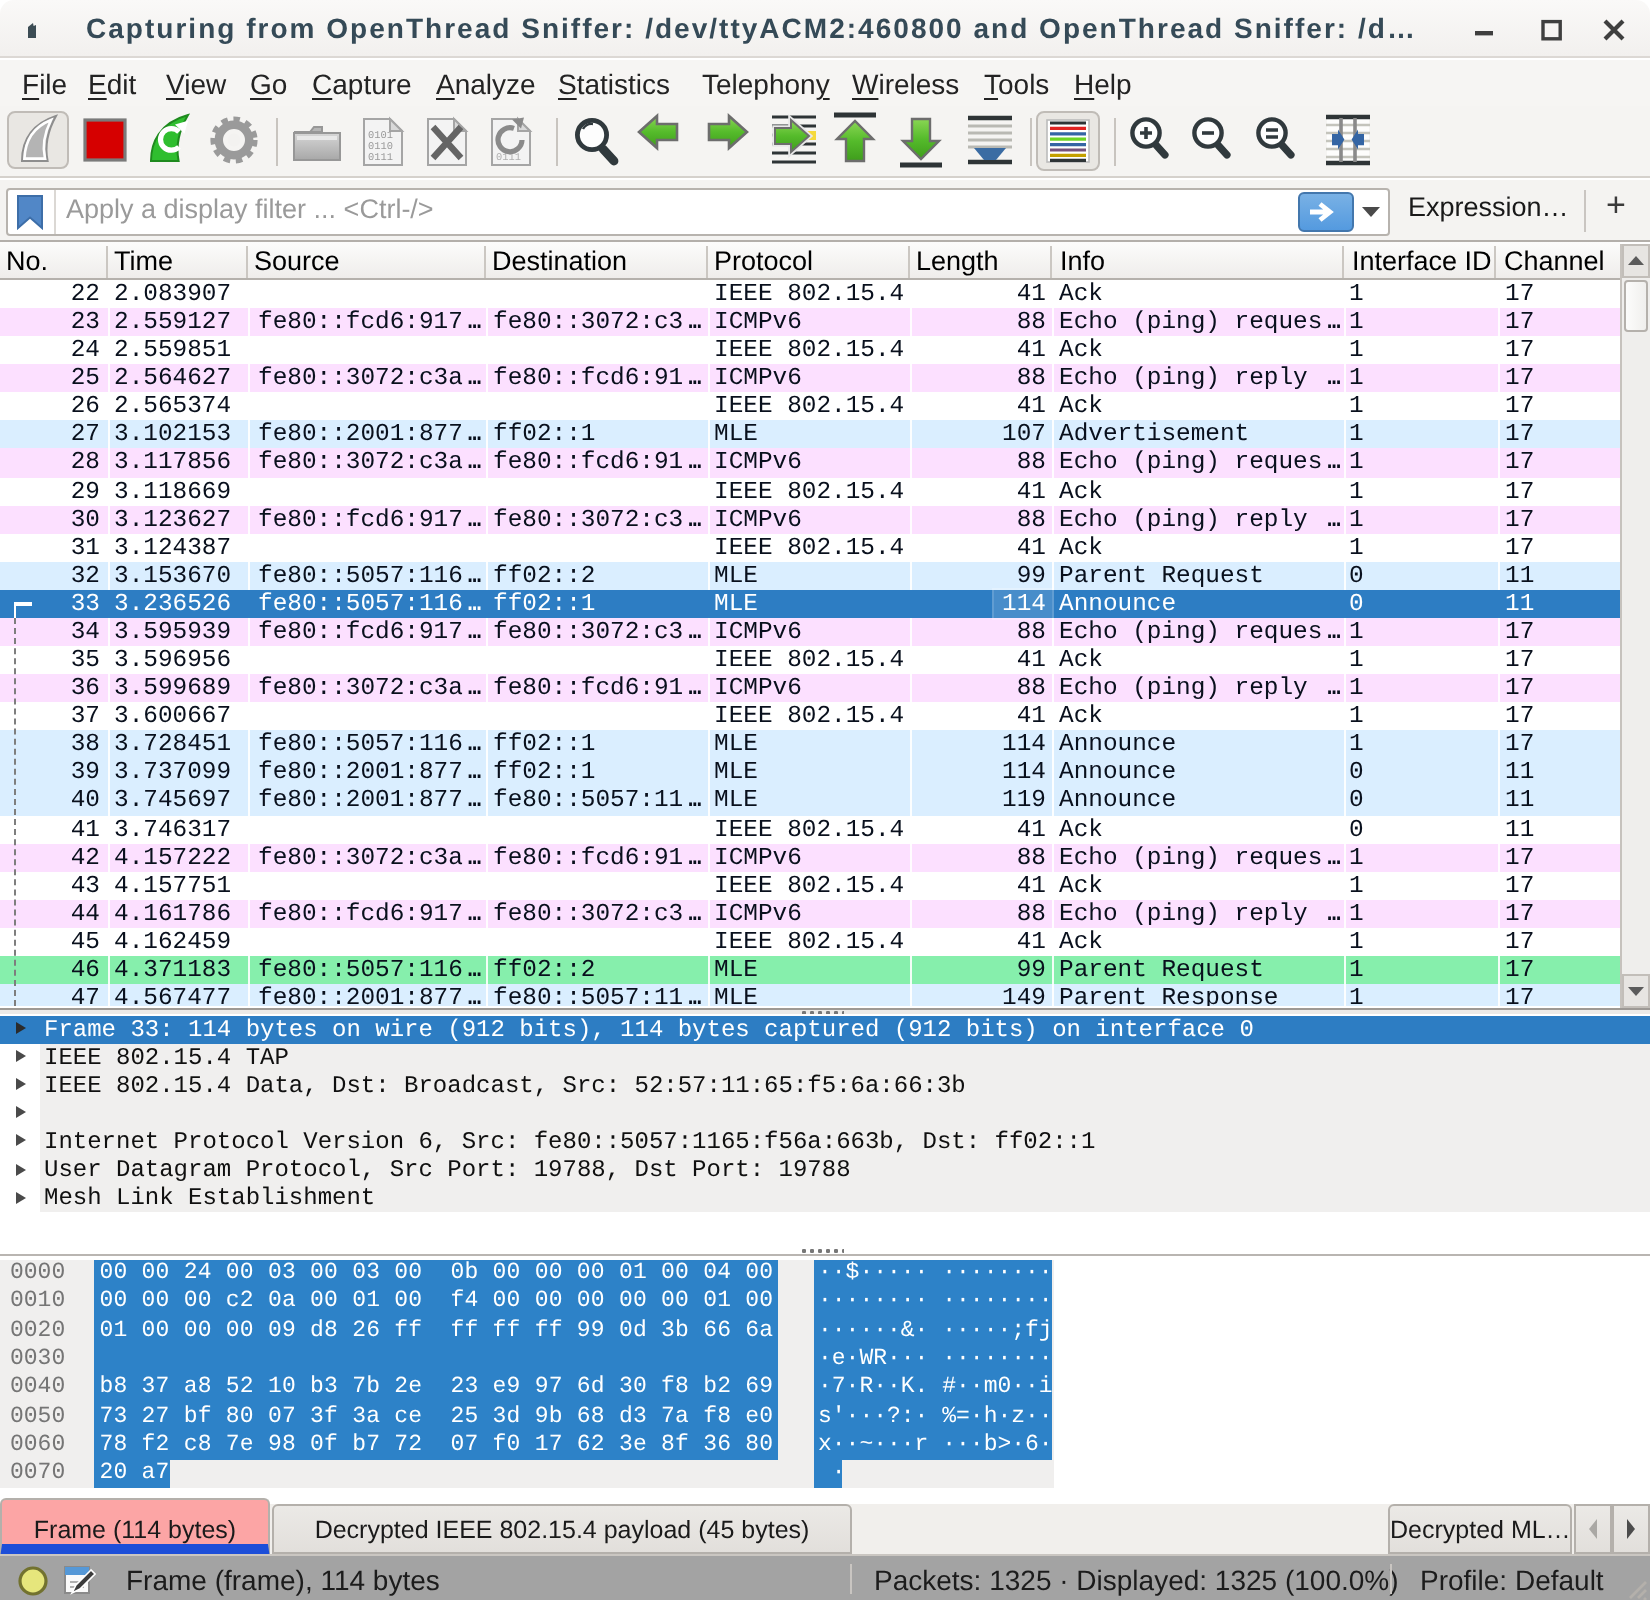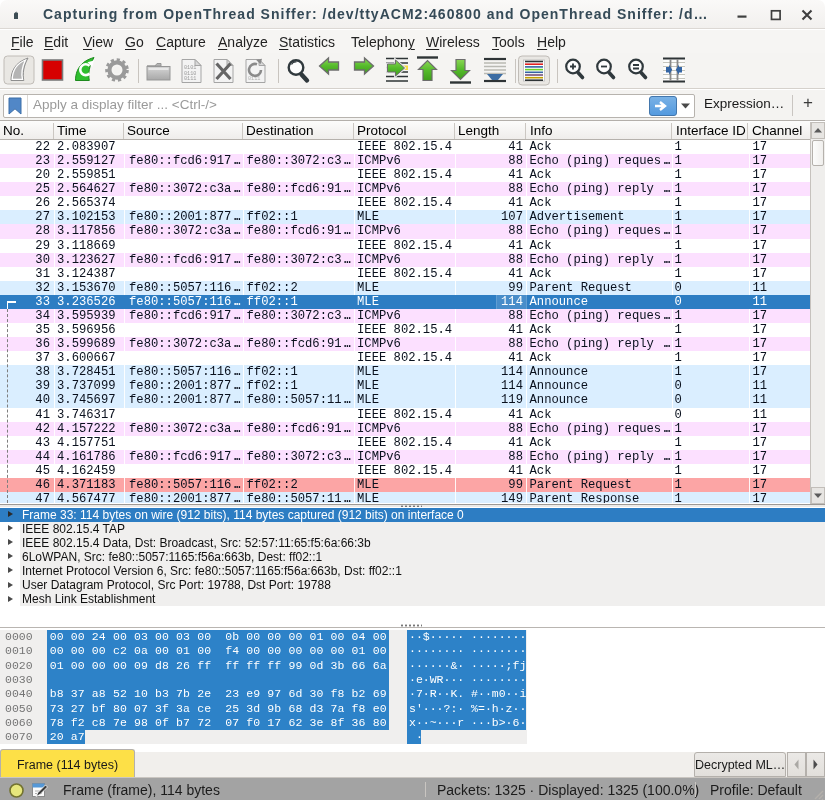--- a/index.html
+++ b/index.html
@@ -25,21 +25,21 @@
 .pr span{position:absolute;top:0}
 .no{left:0;width:50px;text-align:right}
 .ct{left:57px}.cs{left:129px}.cd{left:246.5px}.cp{left:357px}
 .cl{left:430px;width:93px;text-align:right}
 .ci{left:529.5px}.cf{left:674.5px}.cc{left:752.5px}
 .vln{position:absolute;top:0;width:1px;background:rgba(255,255,255,0.9);z-index:3}
 
 .split{background:#eceae7}
 
 #dpane{left:0;top:507px;width:825px;height:114px;background:#fff}
-.dr{position:absolute;left:0;width:825px;height:14.1px;font-size:12px;line-height:14.3px;font-family:Liberation Sans, sans-serif;color:#101010;white-space:pre}
+.dr{position:absolute;left:0;width:825px;height:14.1px;font-size:12px;line-height:14.3px;font-family:Liberation Mono, monospace;color:#101010;white-space:pre}
 .drbg{position:absolute;left:20px;width:805px;height:14.1px;background:#f0efee}
 .tri{position:absolute;left:8px;top:3.5px;width:0;height:0;border-left:5px solid #4a4a4a;border-top:3.8px solid transparent;border-bottom:3.8px solid transparent}
 .dtx{position:absolute;left:22px;top:0}
 
 #hpane{left:0;top:627px;width:825px;height:125px;background:#fff;border-top:1px solid #b9b5b1}
 .hr14{position:absolute;font-size:11.5px;line-height:14.3px;font-family:"Liberation Mono",monospace;white-space:pre}
 
 #tabbar{left:0;top:752px;width:825px;height:25px;background:#f1efec}
 .tab{position:absolute;top:0;height:25px;background:linear-gradient(#ebe9e6,#e2dfdb);border:1px solid #b4b0ab;border-radius:3px 3px 0 0;font-size:12.5px;color:#1a1a1a;text-align:center;line-height:24px;white-space:nowrap;overflow:hidden}
 
@@ -226,21 +226,21 @@
     <i style="left:242px"></i>
     <i style="left:353px"></i>
     <i style="left:454px"></i>
     <i style="left:525px"></i>
     <i style="left:671px"></i>
     <i style="left:747px"></i>
 </div>
 <div id="plist" class="abs">
 <div class="pr" style="top:0.00px;background:#ffffff"><span class="no">22</span><span class="ct">2.083907</span><span class="cp">IEEE 802.15.4</span><span class="cl">41</span><span class="ci">Ack</span><span class="cf">1</span><span class="cc">17</span></div>
 <div class="pr" style="top:14.08px;background:#fce0ff"><span class="no">23</span><span class="ct">2.559127</span><span class="cs">fe80::fcd6:917<i class="el">...</i></span><span class="cd">fe80::3072:c3<i class="el">...</i></span><span class="cp">ICMPv6</span><span class="cl">88</span><span class="ci">Echo (ping) reques<i class="el">...</i></span><span class="cf">1</span><span class="cc">17</span></div>
-<div class="pr" style="top:28.16px;background:#ffffff"><span class="no">20</span><span class="ct">2.559851</span><span class="cp">IEEE 802.15.4</span><span class="cl">41</span><span class="ci">Ack</span><span class="cf">1</span><span class="cc">17</span></div>
+<div class="pr" style="top:28.16px;background:#ffffff"><span class="no">24</span><span class="ct">2.559851</span><span class="cp">IEEE 802.15.4</span><span class="cl">41</span><span class="ci">Ack</span><span class="cf">1</span><span class="cc">17</span></div>
 <div class="pr" style="top:42.24px;background:#fce0ff"><span class="no">25</span><span class="ct">2.564627</span><span class="cs">fe80::3072:c3a<i class="el">...</i></span><span class="cd">fe80::fcd6:91<i class="el">...</i></span><span class="cp">ICMPv6</span><span class="cl">88</span><span class="ci">Echo (ping) reply <i class="el">...</i></span><span class="cf">1</span><span class="cc">17</span></div>
 <div class="pr" style="top:56.32px;background:#ffffff"><span class="no">26</span><span class="ct">2.565374</span><span class="cp">IEEE 802.15.4</span><span class="cl">41</span><span class="ci">Ack</span><span class="cf">1</span><span class="cc">17</span></div>
 <div class="pr" style="top:70.40px;background:#daeeff"><span class="no">27</span><span class="ct">3.102153</span><span class="cs">fe80::2001:877<i class="el">...</i></span><span class="cd">ff02::1</span><span class="cp">MLE</span><span class="cl">107</span><span class="ci">Advertisement</span><span class="cf">1</span><span class="cc">17</span></div>
 <div class="pr" style="top:84.48px;background:#fce0ff"><span class="no">28</span><span class="ct">3.117856</span><span class="cs">fe80::3072:c3a<i class="el">...</i></span><span class="cd">fe80::fcd6:91<i class="el">...</i></span><span class="cp">ICMPv6</span><span class="cl">88</span><span class="ci">Echo (ping) reques<i class="el">...</i></span><span class="cf">1</span><span class="cc">17</span></div>
 <div class="pr" style="top:98.56px;background:#ffffff"><span class="no">29</span><span class="ct">3.118669</span><span class="cp">IEEE 802.15.4</span><span class="cl">41</span><span class="ci">Ack</span><span class="cf">1</span><span class="cc">17</span></div>
 <div class="pr" style="top:112.64px;background:#fce0ff"><span class="no">30</span><span class="ct">3.123627</span><span class="cs">fe80::fcd6:917<i class="el">...</i></span><span class="cd">fe80::3072:c3<i class="el">...</i></span><span class="cp">ICMPv6</span><span class="cl">88</span><span class="ci">Echo (ping) reply <i class="el">...</i></span><span class="cf">1</span><span class="cc">17</span></div>
 <div class="pr" style="top:126.72px;background:#ffffff"><span class="no">31</span><span class="ct">3.124387</span><span class="cp">IEEE 802.15.4</span><span class="cl">41</span><span class="ci">Ack</span><span class="cf">1</span><span class="cc">17</span></div>
 <div class="pr" style="top:140.80px;background:#daeeff"><span class="no">32</span><span class="ct">3.153670</span><span class="cs">fe80::5057:116<i class="el">...</i></span><span class="cd">ff02::2</span><span class="cp">MLE</span><span class="cl">99</span><span class="ci">Parent Request</span><span class="cf">0</span><span class="cc">11</span></div>
 <div class="pr" style="top:154.88px;background:#2d7dc3;color:#ffffff;z-index:4"><span class="no">33</span><span class="ct">3.236526</span><span class="cs">fe80::5057:116<i class="el">...</i></span><span class="cd">ff02::1</span><span class="cp">MLE</span><span class="cl">114</span><span class="ci">Announce</span><span class="cf">0</span><span class="cc">11</span></div>
 <div class="pr" style="top:168.96px;background:#fce0ff"><span class="no">34</span><span class="ct">3.595939</span><span class="cs">fe80::fcd6:917<i class="el">...</i></span><span class="cd">fe80::3072:c3<i class="el">...</i></span><span class="cp">ICMPv6</span><span class="cl">88</span><span class="ci">Echo (ping) reques<i class="el">...</i></span><span class="cf">1</span><span class="cc">17</span></div>
@@ -248,21 +248,21 @@
 <div class="pr" style="top:197.12px;background:#fce0ff"><span class="no">36</span><span class="ct">3.599689</span><span class="cs">fe80::3072:c3a<i class="el">...</i></span><span class="cd">fe80::fcd6:91<i class="el">...</i></span><span class="cp">ICMPv6</span><span class="cl">88</span><span class="ci">Echo (ping) reply <i class="el">...</i></span><span class="cf">1</span><span class="cc">17</span></div>
 <div class="pr" style="top:211.20px;background:#ffffff"><span class="no">37</span><span class="ct">3.600667</span><span class="cp">IEEE 802.15.4</span><span class="cl">41</span><span class="ci">Ack</span><span class="cf">1</span><span class="cc">17</span></div>
 <div class="pr" style="top:225.28px;background:#daeeff"><span class="no">38</span><span class="ct">3.728451</span><span class="cs">fe80::5057:116<i class="el">...</i></span><span class="cd">ff02::1</span><span class="cp">MLE</span><span class="cl">114</span><span class="ci">Announce</span><span class="cf">1</span><span class="cc">17</span></div>
 <div class="pr" style="top:239.36px;background:#daeeff"><span class="no">39</span><span class="ct">3.737099</span><span class="cs">fe80::2001:877<i class="el">...</i></span><span class="cd">ff02::1</span><span class="cp">MLE</span><span class="cl">114</span><span class="ci">Announce</span><span class="cf">0</span><span class="cc">11</span></div>
 <div class="pr" style="top:253.44px;background:#daeeff"><span class="no">40</span><span class="ct">3.745697</span><span class="cs">fe80::2001:877<i class="el">...</i></span><span class="cd">fe80::5057:11<i class="el">...</i></span><span class="cp">MLE</span><span class="cl">119</span><span class="ci">Announce</span><span class="cf">0</span><span class="cc">11</span></div>
 <div class="pr" style="top:267.52px;background:#ffffff"><span class="no">41</span><span class="ct">3.746317</span><span class="cp">IEEE 802.15.4</span><span class="cl">41</span><span class="ci">Ack</span><span class="cf">0</span><span class="cc">11</span></div>
 <div class="pr" style="top:281.60px;background:#fce0ff"><span class="no">42</span><span class="ct">4.157222</span><span class="cs">fe80::3072:c3a<i class="el">...</i></span><span class="cd">fe80::fcd6:91<i class="el">...</i></span><span class="cp">ICMPv6</span><span class="cl">88</span><span class="ci">Echo (ping) reques<i class="el">...</i></span><span class="cf">1</span><span class="cc">17</span></div>
 <div class="pr" style="top:295.68px;background:#ffffff"><span class="no">43</span><span class="ct">4.157751</span><span class="cp">IEEE 802.15.4</span><span class="cl">41</span><span class="ci">Ack</span><span class="cf">1</span><span class="cc">17</span></div>
 <div class="pr" style="top:309.76px;background:#fce0ff"><span class="no">44</span><span class="ct">4.161786</span><span class="cs">fe80::fcd6:917<i class="el">...</i></span><span class="cd">fe80::3072:c3<i class="el">...</i></span><span class="cp">ICMPv6</span><span class="cl">88</span><span class="ci">Echo (ping) reply <i class="el">...</i></span><span class="cf">1</span><span class="cc">17</span></div>
 <div class="pr" style="top:323.84px;background:#ffffff"><span class="no">45</span><span class="ct">4.162459</span><span class="cp">IEEE 802.15.4</span><span class="cl">41</span><span class="ci">Ack</span><span class="cf">1</span><span class="cc">17</span></div>
-<div class="pr" style="top:337.92px;background:#fca5a5"><span class="no">46</span><span class="ct">4.371183</span><span class="cs">fe80::5057:116<i class="el">...</i></span><span class="cd">ff02::2</span><span class="cp">MLE</span><span class="cl">99</span><span class="ci">Parent Request</span><span class="cf">1</span><span class="cc">17</span></div>
+<div class="pr" style="top:337.92px;background:#86efac"><span class="no">46</span><span class="ct">4.371183</span><span class="cs">fe80::5057:116<i class="el">...</i></span><span class="cd">ff02::2</span><span class="cp">MLE</span><span class="cl">99</span><span class="ci">Parent Request</span><span class="cf">1</span><span class="cc">17</span></div>
 <div class="pr" style="top:352.00px;background:#daeeff"><span class="no">47</span><span class="ct">4.567477</span><span class="cs">fe80::2001:877<i class="el">...</i></span><span class="cd">fe80::5057:11<i class="el">...</i></span><span class="cp">MLE</span><span class="cl">149</span><span class="ci">Parent Response</span><span class="cf">1</span><span class="cc">17</span></div>
 <div class="vln" style="left:53.5px;top:0;height:363px"></div>
 <div class="vln" style="left:124px;top:0;height:363px"></div>
 <div class="vln" style="left:243px;top:0;height:363px"></div>
 <div class="vln" style="left:354px;top:0;height:363px"></div>
 <div class="vln" style="left:455px;top:0;height:363px"></div>
 <div class="vln" style="left:526px;top:0;height:363px"></div>
 <div class="vln" style="left:672px;top:0;height:363px"></div>
 <div class="vln" style="left:748.5px;top:0;height:363px"></div>
 <div class="abs" style="left:7px;top:161.4px;width:9px;height:1.2px;background:#fff;z-index:5"></div>
@@ -288,21 +288,20 @@
 <div class="tri" style="top:4.0px;border-left-color:#2b2b2b"></div>
 <div class="dr" style="top:0.5px;color:#fff"><span class="dtx">Frame 33: 114 bytes on wire (912 bits), 114 bytes captured (912 bits) on interface 0</span></div>
 <div class="drbg" style="top:14.6px"></div>
 <div class="tri" style="top:18.1px"></div>
 <div class="dr" style="top:14.6px"><span class="dtx">IEEE 802.15.4 TAP</span></div>
 <div class="drbg" style="top:28.7px"></div>
 <div class="tri" style="top:32.2px"></div>
 <div class="dr" style="top:28.7px"><span class="dtx">IEEE 802.15.4 Data, Dst: Broadcast, Src: 52:57:11:65:f5:6a:66:3b</span></div>
 <div class="drbg" style="top:42.8px"></div>
 <div class="tri" style="top:46.3px"></div>
-<div class="dr" style="top:42.8px"><span class="dtx">6LoWPAN, Src: fe80::5057:1165:f56a:663b, Dest: ff02::1</span></div>
 <div class="drbg" style="top:56.9px"></div>
 <div class="tri" style="top:60.4px"></div>
 <div class="dr" style="top:56.9px"><span class="dtx">Internet Protocol Version 6, Src: fe80::5057:1165:f56a:663b, Dst: ff02::1</span></div>
 <div class="drbg" style="top:71.0px"></div>
 <div class="tri" style="top:74.5px"></div>
 <div class="dr" style="top:71.0px"><span class="dtx">User Datagram Protocol, Src Port: 19788, Dst Port: 19788</span></div>
 <div class="drbg" style="top:85.1px"></div>
 <div class="tri" style="top:88.6px"></div>
 <div class="dr" style="top:85.1px"><span class="dtx">Mesh Link Establishment</span></div>
 </div>
@@ -331,22 +330,23 @@
 <div class="hr14" style="left:49.7px;letter-spacing:0.12px;top:73.5px;color:#ffffff">73 27 bf 80 07 3f 3a ce  25 3d 9b 68 d3 7a f8 e0</div>
 <div class="hr14" style="left:409px;top:73.5px;color:#ffffff">s'···?:· %=·h·z··</div>
 <div class="hr14" style="left:5px;top:87.8px;color:#757575">0060</div>
 <div class="hr14" style="left:49.7px;letter-spacing:0.12px;top:87.8px;color:#ffffff">78 f2 c8 7e 98 0f b7 72  07 f0 17 62 3e 8f 36 80</div>
 <div class="hr14" style="left:409px;top:87.8px;color:#ffffff">x··~···r ···b&gt;·6·</div>
 <div class="hr14" style="left:5px;top:102.1px;color:#757575">0070</div>
 <div class="hr14" style="left:49.7px;letter-spacing:0.12px;top:102.1px;color:#ffffff">20 a7</div>
 <div class="hr14" style="left:409px;top:102.1px;color:#ffffff"> ·</div>
 </div>
 <div id="tabbar" class="abs">
+<div class="tab" style="left:136px;width:290px">Decrypted IEEE 802.15.4 payload (45 bytes)</div>
 <div class="tab" style="left:694px;width:92px">Decrypted ML…</div>
-<div class="tab" style="left:0;width:135px;background:#fde047;border-bottom:1px solid #1d4ed8;top:-3px;height:30px;line-height:30px">Frame (114 bytes)</div>
+<div class="tab" style="left:0;width:135px;background:#fca5a5;border-bottom:7px solid #1d4ed8;top:-3px;height:30px;line-height:30px">Frame (114 bytes)</div>
 <div class="abs" style="left:787px;top:0;width:19px;height:25px;background:linear-gradient(#ebe9e6,#e2dfdb);border:1px solid #b4b0ab"></div>
 <svg class="abs" style="left:787px;top:0" width="19" height="25">
       <path d="M11.5,7.5 l-4,5 l4,5 z" fill="#aaa8a4"></path>
     </svg>
 <div class="abs" style="left:806px;top:0;width:19px;height:25px;background:linear-gradient(#ebe9e6,#e2dfdb);border:1px solid #b4b0ab"></div>
 <svg class="abs" style="left:806px;top:0" width="19" height="25">
       <path d="M7.5,7.5 l4,5 l-4,5 z" fill="#4c4c4c"></path>
     </svg>
 </div>
 <div id="sbar" class="abs">

